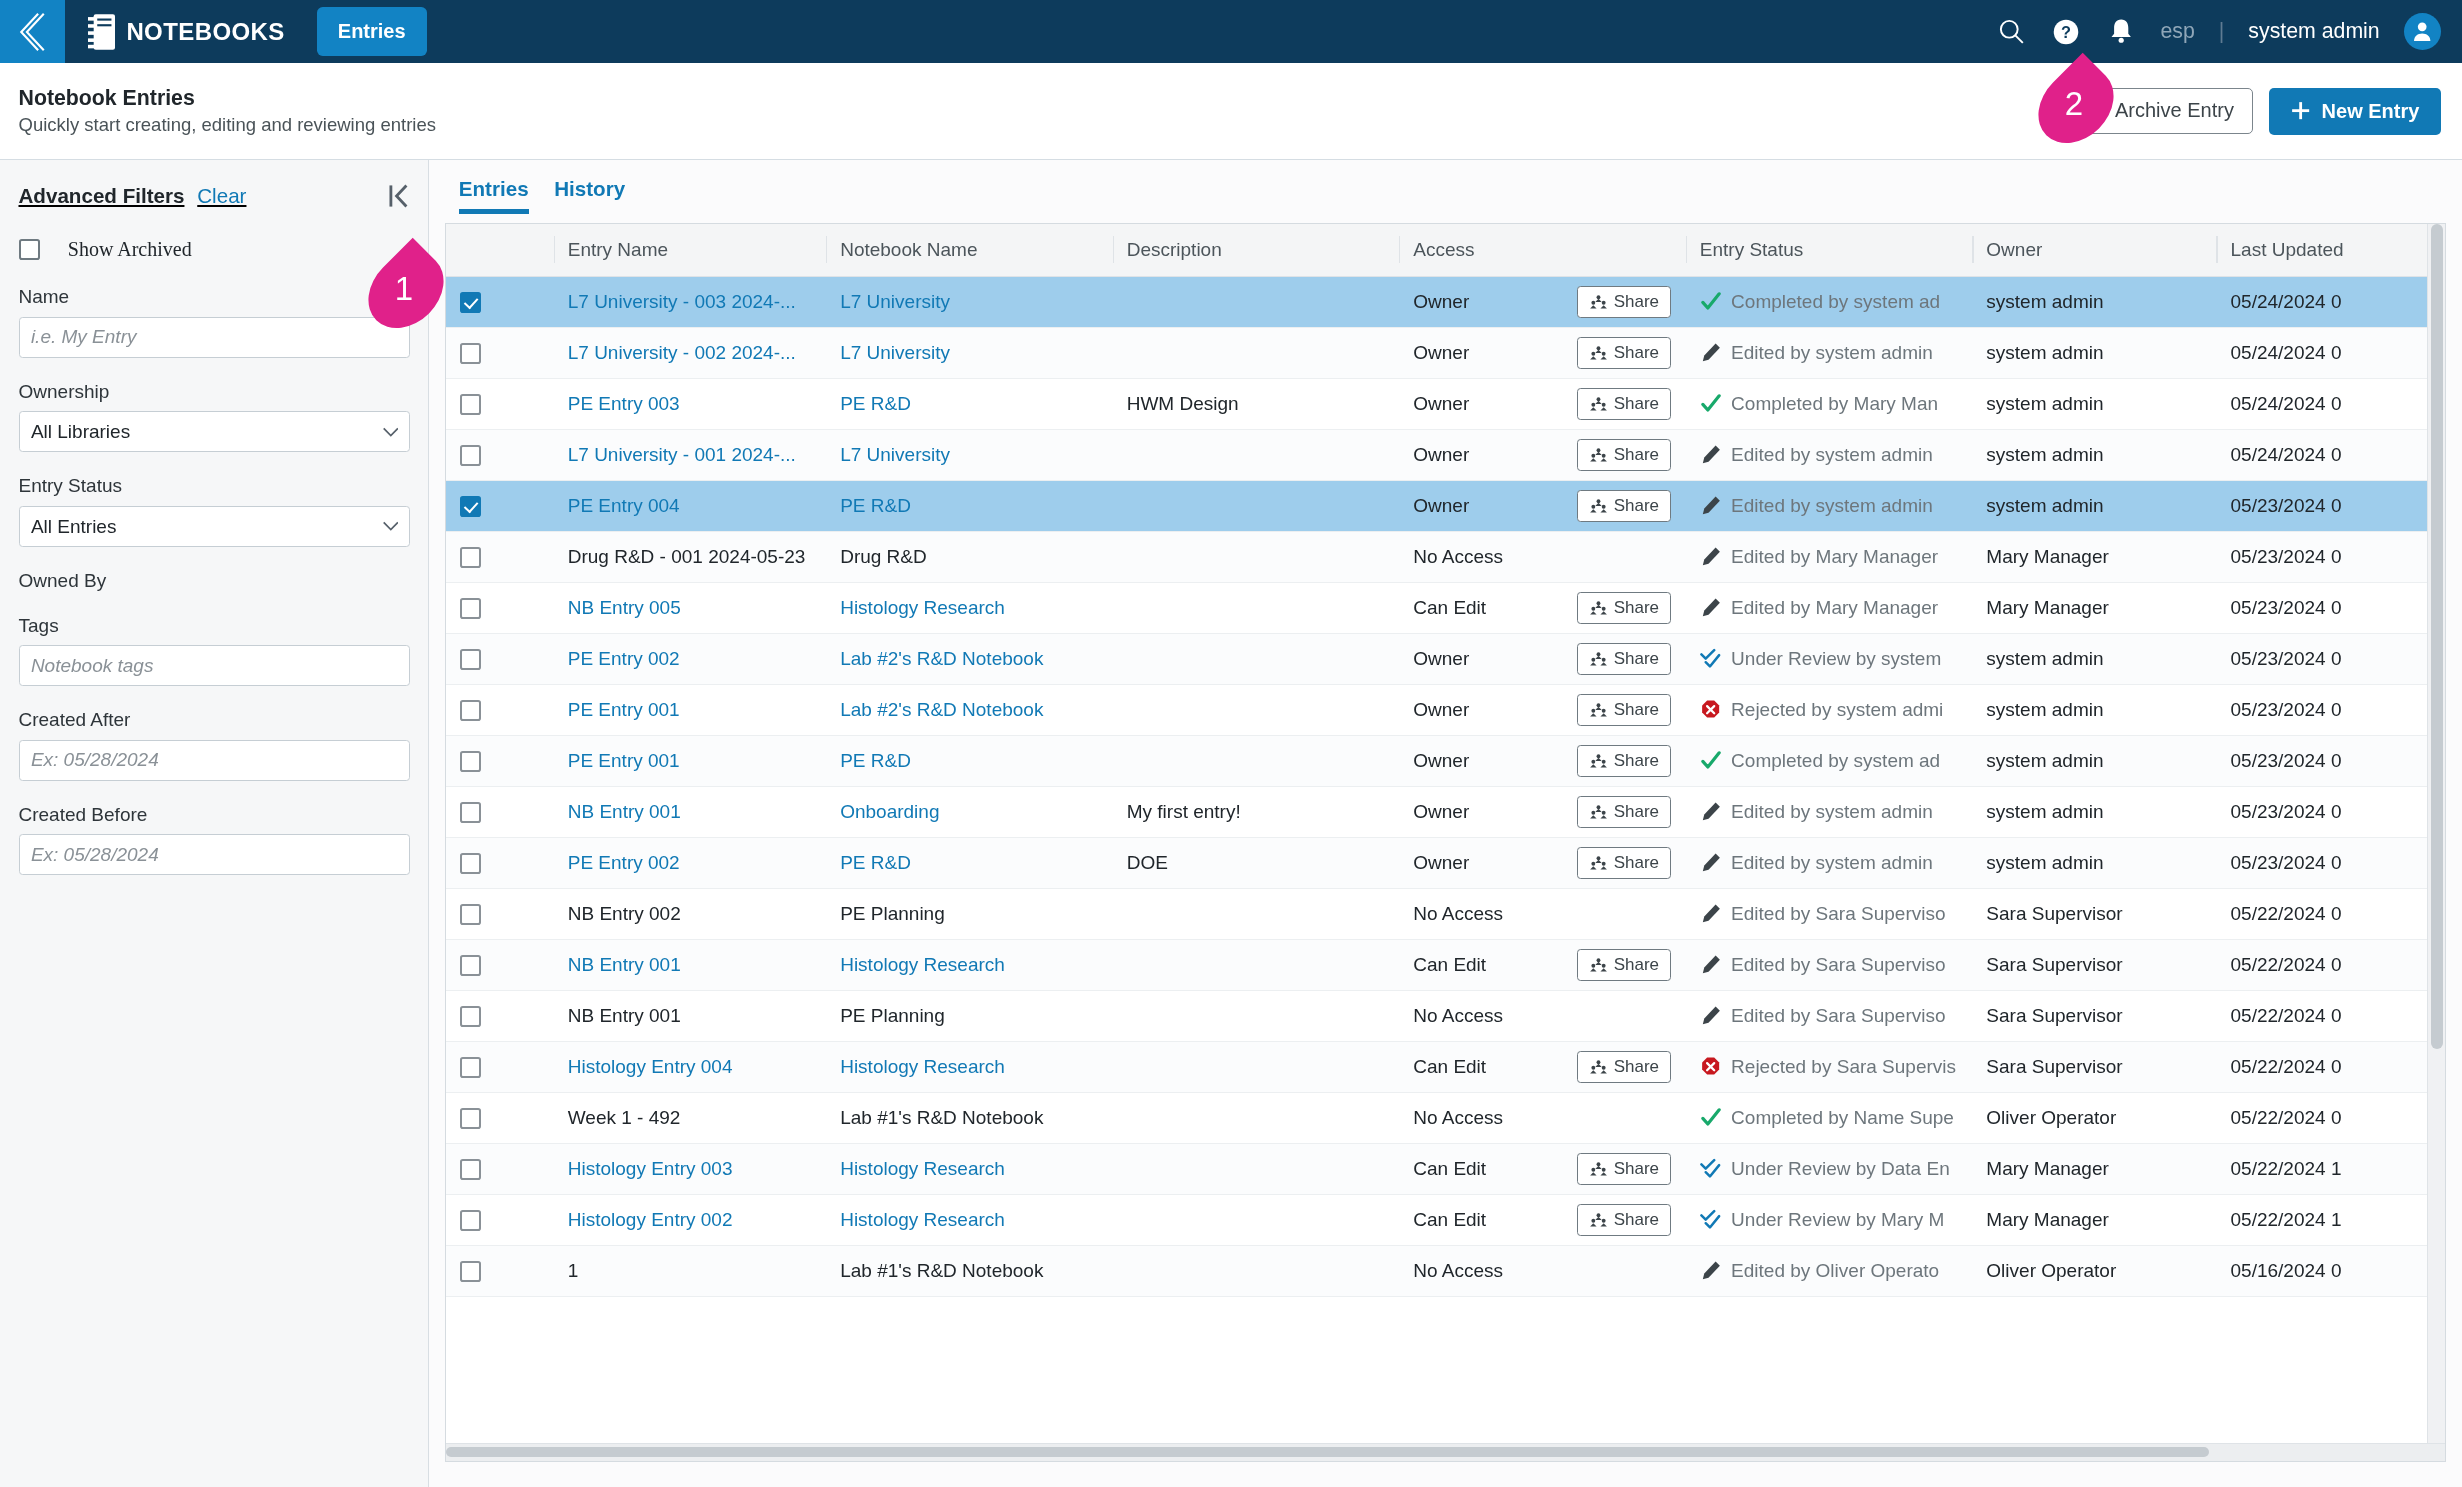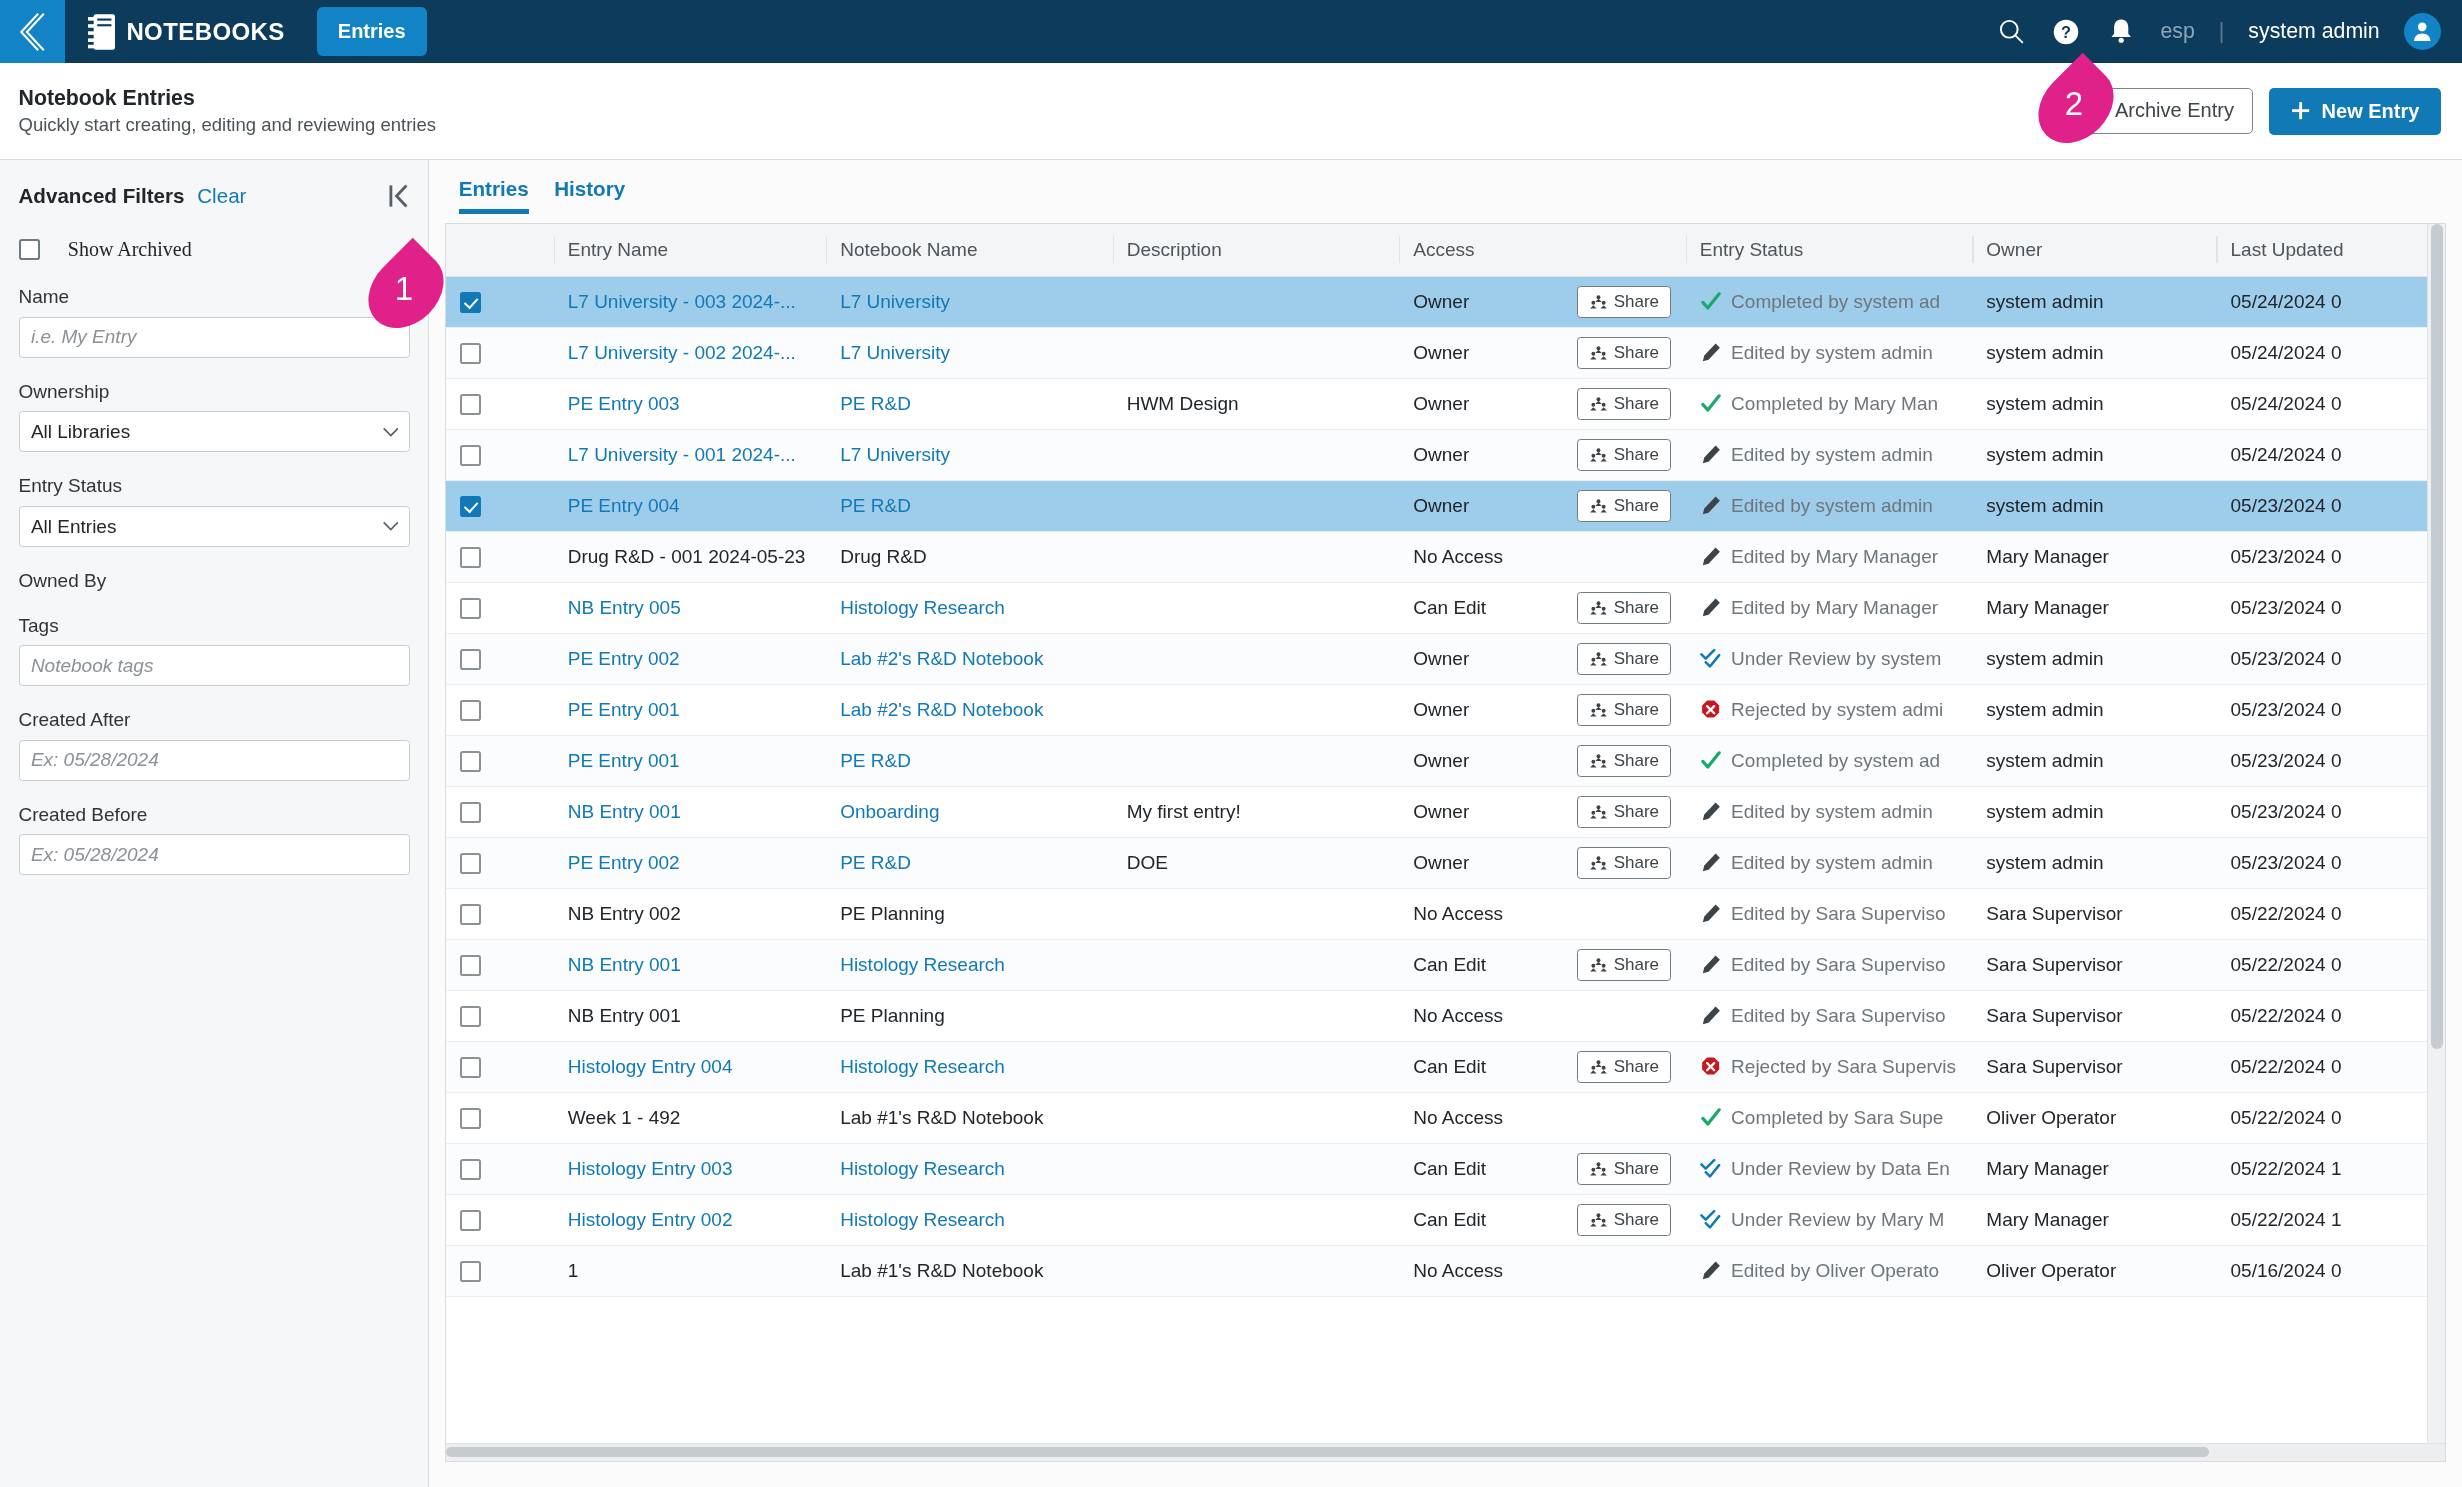--- a/index.html
+++ b/index.html
@@ -113,20 +113,21 @@
   .sidebar {
     width: 429px; flex: 0 0 429px;
     background: #f6f7f8;
     border-right: 1.4px solid #d8dee3;
     padding: 0 18.5px;
     position: relative;
   }
   .filters-head {
     display: flex; align-items: center;
     padding: 24px 0 18.5px 0;
+    text-decoration: underline;
   }
   .filters-title { font-size: 20.6px; font-weight: bold; color: #20262b; }
   .filters-clear { font-size: 20.6px; color: #1179b5; margin-left: 12.8px; cursor: pointer; }
   .filters-collapse { margin-left: auto; cursor: pointer; display:flex; align-items:center; }
   .chk-row { display: flex; align-items: center; gap: 28px; margin: 11.4px 0 25.6px 0; font-family: Liberation Serif, serif; }
   .chk {
     width: 21.3px; height: 21.3px; border: 2.1px solid #6f7a81;
     border-radius: 2.8px; background: #fff; flex: 0 0 auto; cursor: pointer;
   }
   .chk-label { font-size: 20px; color: #20262b; }
@@ -956,21 +957,21 @@
                 <td>
                   <div class="cell-acc-wrap">
                     <span>No Access</span>
                   </div>
                 </td>
                 <td>
                   <div class="status-cell">
                     <svg class="sicon" viewBox="0 0 30 30">
                       <path d="M4 16 L11 24 L27 4" fill="none" stroke="#18a96b" stroke-width="4.5" stroke-linecap="round" stroke-linejoin="round"></path>
                     </svg>
-                    <span class="status-txt">Completed by Sara Supe</span>
+                    <span class="status-txt">Completed by Name Supe</span>
                   </div>
                 </td>
                 <td><span class="owner-txt">Oliver Operator</span></td>
                 <td><span class="upd-txt">05/22/2024 0</span></td>
               </tr>
               <tr>
                 <td class="cell-chk"><span class="row-chk"></span></td>
                 <td><span class="lnk">Histology Entry 003</span></td>
                 <td><span class="lnk">Histology Research</span></td>
                 <td><span></span></td>

